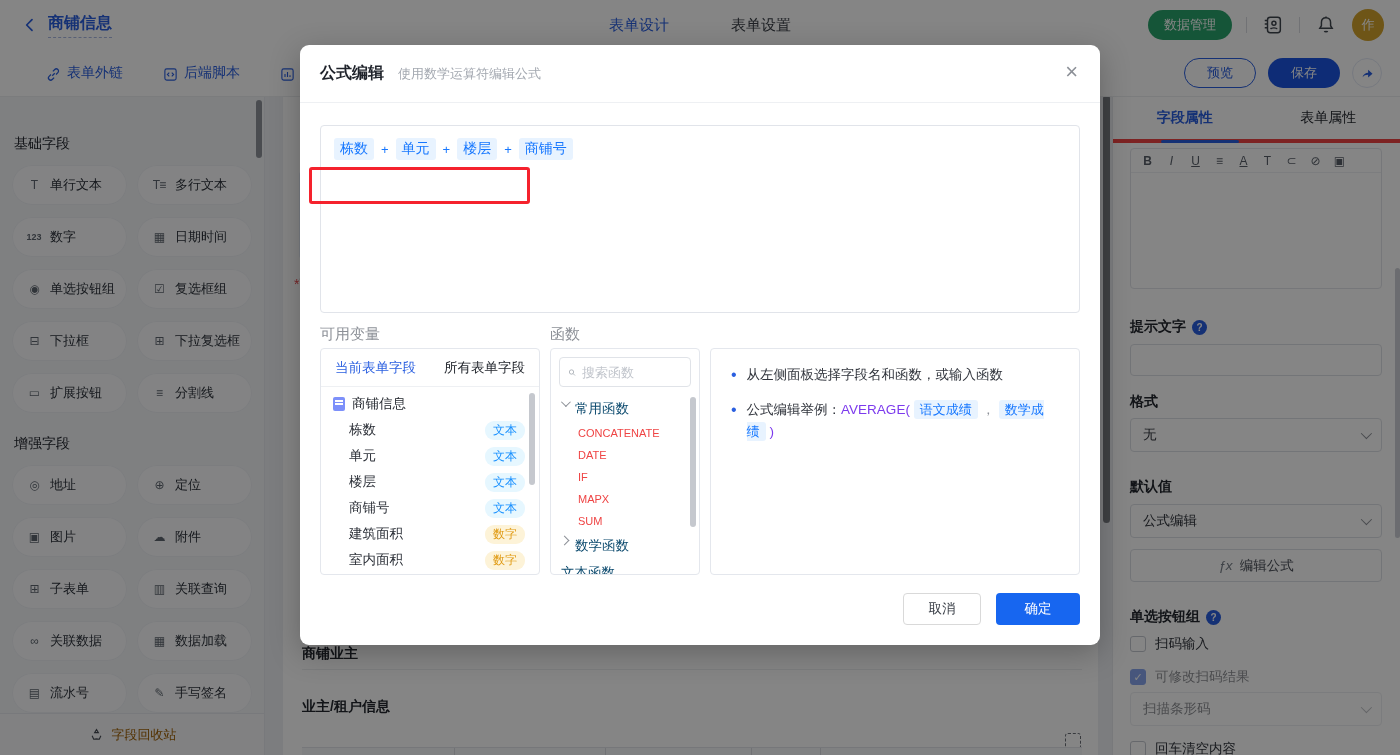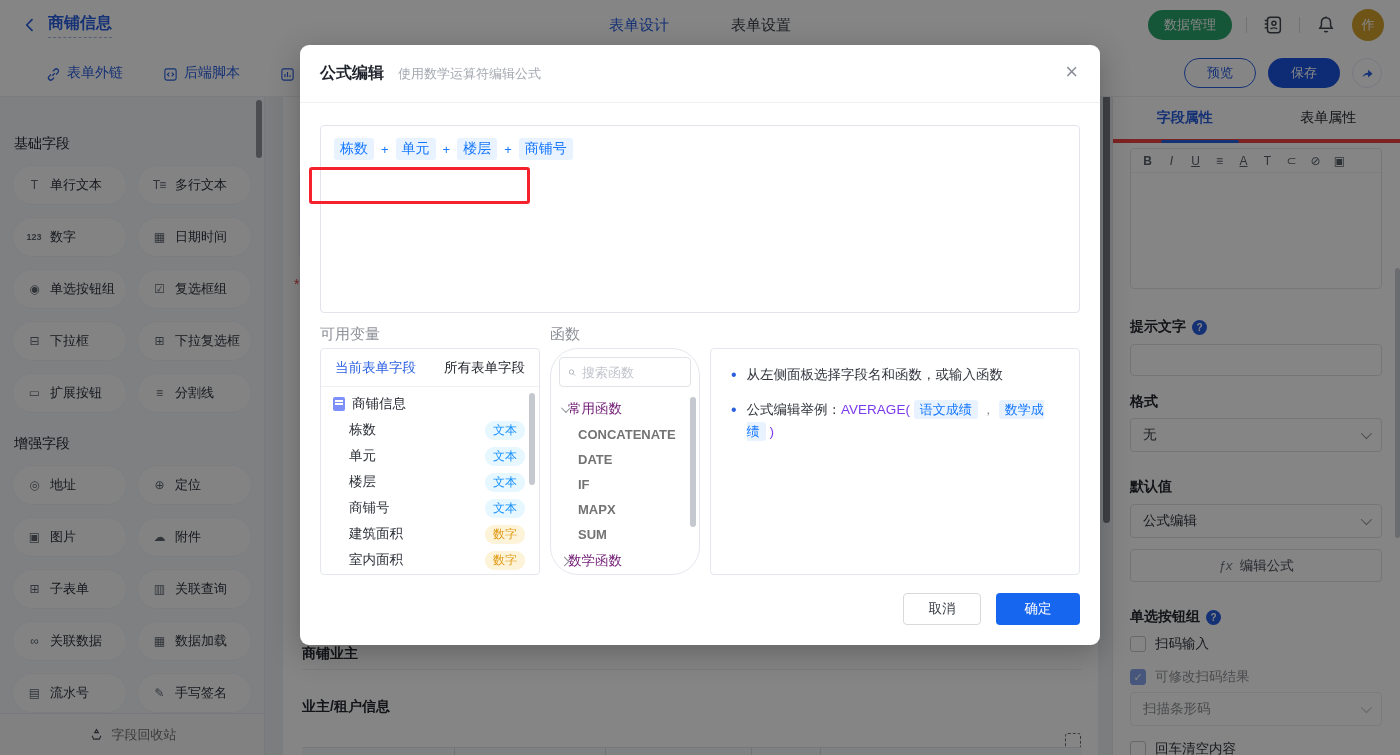--- a/index.html
+++ b/index.html
@@ -29,21 +29,21 @@
   .btn-primary-pill { height:30px; width:72px; background:#1b55e2; color:#fff; border-radius:16px; font-size:13px; display:flex; align-items:center; justify-content:center; }
   .share-circle { width:30px; height:30px; border-radius:50%; background:#fff; border:1px solid #e3e8f4; display:flex; align-items:center; justify-content:center; color:#2a5fe0; }
 
   
   .sidebar { position:absolute; left:0; top:97px; width:265px; height:658px; background:#f3f5f8; border-right:1px solid #e7e9ee; padding:16px 12px 0 12px; overflow:hidden; z-index:1; }
   .side-sec-title { font-size:14px; font-weight:normal; color:#20242b; margin:22px 0 12px 2px; }
   .pill-grid { display:grid; grid-template-columns:1fr 1fr; gap:12px 10px; margin-bottom:22px; }
   .field-pill { height:40px; background:#fbfcfd; border-radius:20px; display:flex; align-items:center; padding-left:13px; gap:7px; font-size:13px; color:#2c313a; cursor:grab; box-shadow:0 0 0 1px #eef0f4 inset; }
   .fp-ic { width:18px; font-size:12px; color:#5f6670; text-align:center; flex:0 0 18px; letter-spacing:-1px; }
   .fp-ic.num { font-size:9px; font-weight:bold; letter-spacing:0; }
-  .recycle-bar { position:absolute; left:0; bottom:0; width:265px; height:42px; background:#f7f8fa; border-top:1px solid #e7e9ee; display:flex; align-items:center; justify-content:center; gap:8px; font-size:13px; color:#737373; cursor:pointer; }
+  .recycle-bar { position:absolute; left:0; bottom:0; width:265px; height:42px; background:#f7f8fa; border-top:1px solid #e7e9ee; display:flex; align-items:center; justify-content:center; gap:8px; font-size:13px; color:#a16207; cursor:pointer; }
   .side-thumb { position:absolute; left:256px; top:3px; width:6px; height:58px; background:#8f939a; border-radius:3px; }
 
   
   .canvas { position:absolute; left:265px; top:97px; width:847px; height:658px; background:#eef0f4; z-index:0; }
   .form-card { position:absolute; left:18px; top:0; width:815px; height:658px; background:#fff; }
   .cv-label { font-size:14px; font-weight:bold; color:#23272e; white-space:nowrap; }
   .cv-input { background:#fff; border:1px solid #dde0e6; border-radius:4px; }
   .cv-divider { height:1px; background:#ebedf0; }
   .canvas-thumb { position:absolute; left:838px; top:-2px; width:7px; height:428px; background:#7a7d82; border-radius:4px; }
   .green-tag { background:#47b371; border-radius:3px; }
@@ -93,24 +93,24 @@
   .doc-ic::after { content:""; position:absolute; left:2px; top:3px; width:8px; height:1.5px; background:#fff; box-shadow:0 3px 0 #fff; }
   .var-row { height:26px; display:flex; align-items:center; padding:0 14px 0 28px; justify-content:space-between; cursor:pointer; }
   .var-name { font-size:13.5px; color:#2b2f37; }
   .badge { font-size:12px; border-radius:9px; padding:1px 8px; }
   .badge.text { background:#e6f7ff; color:#1890ff; }
   .badge.num { background:#fdf3d8; color:#e09a12; }
   .pane-thumb { position:absolute; right:4px; width:6px; background:#c5c8ce; border-radius:3px; }
   .fn-search { margin:8px; height:30px; border:1px solid #e0e3e8; border-radius:4px; display:flex; align-items:center; gap:6px; padding:0 8px; }
   .fn-search input { border:none; outline:none; width:100px; font-size:13px; color:#30343c; }
   .fn-search input::placeholder { color:#c0c4cb; }
-  .fn-group { display:flex; align-items:center; padding:5px 0 4px 10px; font-size:13.5px; color:#701a75; cursor:pointer; }
+  .fn-group { display:flex; gap:7px; padding:5px 0 4px 10px; font-size:13.5px; color:#0c4a6e; cursor:pointer; }
   .chev-d { width:7px; height:7px; border-right:1.5px solid #8c9097; border-bottom:1.5px solid #8c9097; transform:rotate(45deg) translateY(-2px); }
   .chev-r { width:7px; height:7px; border-right:1.5px solid #8c9097; border-bottom:1.5px solid #8c9097; transform:rotate(-45deg); }
-  .fn-item { padding:5px 0 5px 27px; font-size:13px; color:#737373; cursor:pointer;font-weight:bold; }
+  .fn-item { padding:5px 0 5px 27px; font-size:11px; color:#ef4444; cursor:pointer; }
   .tips-pane { padding:15px 20px; }
   .tip-line { display:flex; align-items:flex-start; gap:10px; font-size:13.5px; color:#30343c; margin-bottom:13px; line-height:22px; }
   .tip-dot { color:#2a5fe0; font-size:16px; line-height:22px; }
   .tip-func { color:#7c3aed; }
   .tip-comma { color:#8c9097; }
   .m-cancel { position:absolute; left:603px; top:548px; width:78px; height:32px; background:#fff; border:1px solid #d9d9d9; border-radius:4px; font-size:13.5px; color:#3a3f47; display:flex; align-items:center; justify-content:center; cursor:pointer; }
   .m-confirm { position:absolute; left:696px; top:548px; width:84px; height:32px; background:#1766f0; border-radius:4px; font-size:13.5px; color:#fff; display:flex; align-items:center; justify-content:center; cursor:pointer; }
 </style>
 </head>
 <body>
@@ -443,21 +443,21 @@
       <div class="var-row">
           <span class="var-name">室内面积</span>
           <span class="badge num">数字</span>
         </div>
       <div class="var-row">
           <span class="var-name"></span>
         </div>
       <div class="pane-thumb" style="top:44px; height:92px;"></div>
     </div>
 
-    <div class="m-pane" style="left:250px; width:150px;border-radius:28px;">
+    <div class="m-pane" style="left:250px; width:150px;">
       <div class="fn-search">
         <svg width="13" height="13" viewBox="0 0 24 24" fill="none" stroke="#9aa0a8" stroke-width="2.2">
             <circle cx="10.5" cy="10.5" r="6.5"></circle>
             <path d="M15.5 15.5L21 21"></path>
           </svg>
         <input placeholder="搜索函数" style="">
       </div>
       <div class="fn-group">
           <span class="chev-d"></span>
           <span>常用函数</span>

